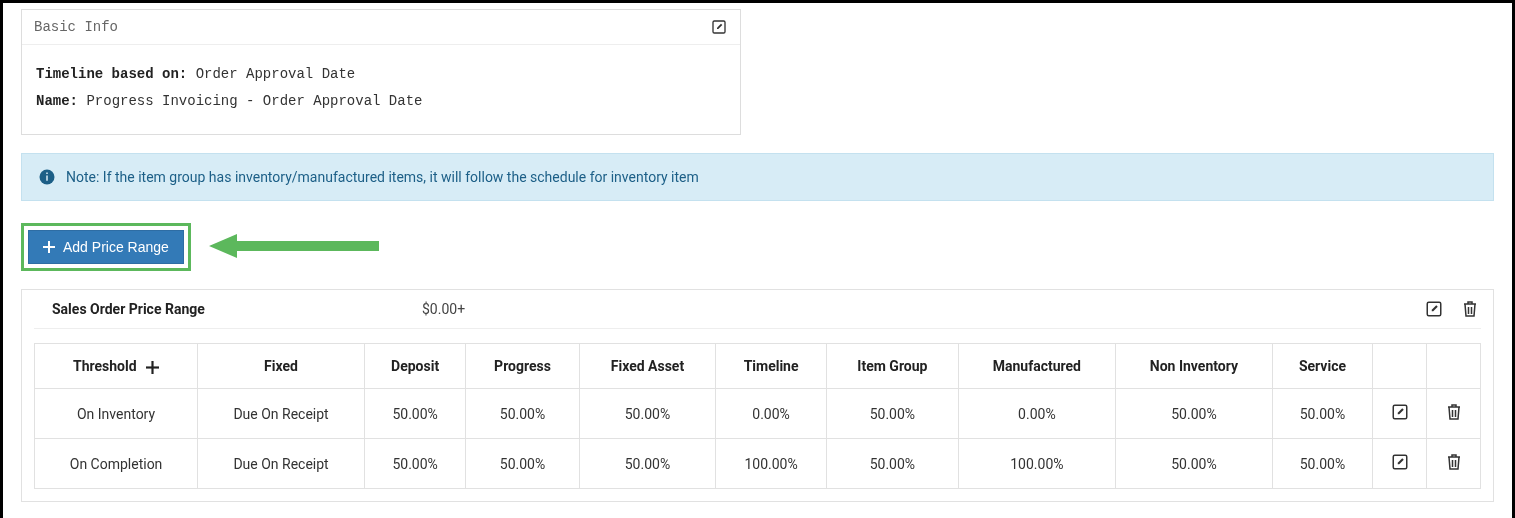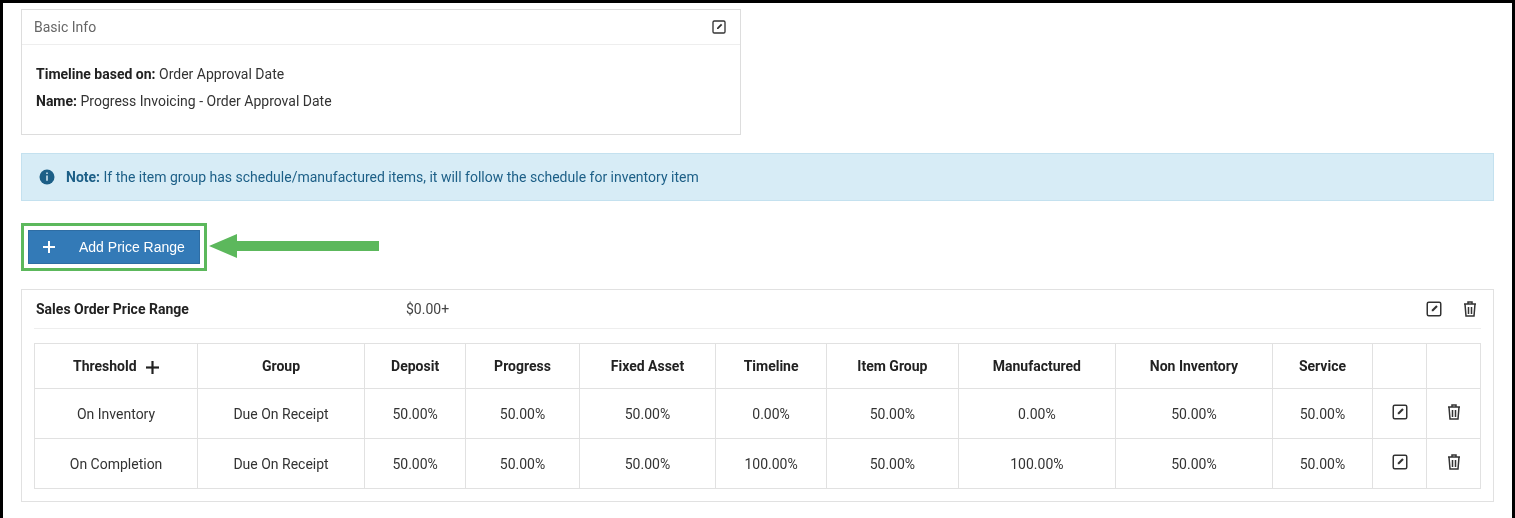--- a/index.html
+++ b/index.html
@@ -15,20 +15,21 @@
       border: 3px solid #000;
       padding: 6px 18px 30px 18px;
       position: relative;
     }
     
     .basic-info-panel {
       border: 1px solid #ddd;
       width: 720px;
       margin-bottom: 18px;
       background: #fff;
+      font-family: Liberation Mono, monospace;
     }
     .basic-info-header {
       display: flex;
       justify-content: space-between;
       align-items: center;
       padding: 8px 12px;
       border-bottom: 1px solid #eee;
       color: #666;
       font-size: 14px;
     }
@@ -54,40 +55,40 @@
       background: #d7ecf6;
       border: 1px solid #c4e1ef;
       color: #1c5f87;
       padding: 14px 16px;
       display: flex;
       align-items: center;
       gap: 10px;
       margin-bottom: 22px;
     }
     .note-banner .note-label {
-      font-weight: 700;
+      font-weight: 400;
     }
     
     .add-wrap {
       display: inline-block;
       border: 3px solid #5cb85c;
       padding: 4px;
       margin-bottom: 18px;
       position: relative;
     }
     .add-btn {
       background: #337ab7;
       color: #fff;
       border: 1px solid #2e6da4;
       padding: 8px 14px;
       font-size: 14px;
       cursor: pointer;
       display: inline-flex;
       align-items: center;
-      gap: 24px;
+      gap: 8px;
     }
     
     .arrow {
       position: absolute;
       left: 185px;
       top: 6px;
       width: 170px;
       height: 28px;
       pointer-events: none;
     }
@@ -100,20 +101,21 @@
       display: flex;
       align-items: center;
       padding: 10px 2px;
       border-bottom: 1px solid #eee;
       margin-bottom: 14px;
     }
     .range-title {
       font-weight: 700;
       color: #222;
       width: 370px;
+      margin-left: 16px;
     }
     .range-price {
       color: #444;
     }
     .range-actions {
       margin-left: auto;
       display: flex;
       gap: 18px;
       align-items: center;
     }
@@ -174,21 +176,21 @@
 
   
   <div class="note-banner">
     <svg width="18" height="18" viewBox="0 0 24 24">
       <circle cx="12" cy="12" r="10" fill="#1c5f87"></circle>
       <rect x="11" y="10" width="2" height="7" fill="#d7ecf6"></rect>
       <rect x="11" y="6" width="2" height="2" fill="#d7ecf6"></rect>
     </svg>
     <span>
       <span class="note-label">Note:</span>
-      <span>If the item group has schedule/manufactured items, it will follow the schedule for inventory item</span>
+      <span>If the item group has inventory/manufactured items, it will follow the schedule for inventory item</span>
     </span>
   </div>
 
   
   <div class="add-wrap">
     <button class="add-btn">
       <svg width="12" height="12" viewBox="0 0 12 12">
         <rect x="5" y="0" width="2" height="12" fill="#fff"></rect>
         <rect x="0" y="5" width="12" height="2" fill="#fff"></rect>
       </svg>
@@ -224,21 +226,21 @@
         <tr>
           <th>
             <span>Threshold</span>
             <span class="th-plus">
               <svg width="13" height="13" viewBox="0 0 12 12">
                 <rect x="5" y="0" width="2" height="12" fill="#222"></rect>
                 <rect x="0" y="5" width="12" height="2" fill="#222"></rect>
               </svg>
             </span>
           </th>
-          <th>Group</th>
+          <th>Fixed</th>
           <th>Deposit</th>
           <th>Progress</th>
           <th>Fixed Asset</th>
           <th>Timeline</th>
           <th>Item Group</th>
           <th>Manufactured</th>
           <th>Non Inventory</th>
           <th>Service</th>
           <th class="act-cell"></th>
           <th class="act-cell"></th>

